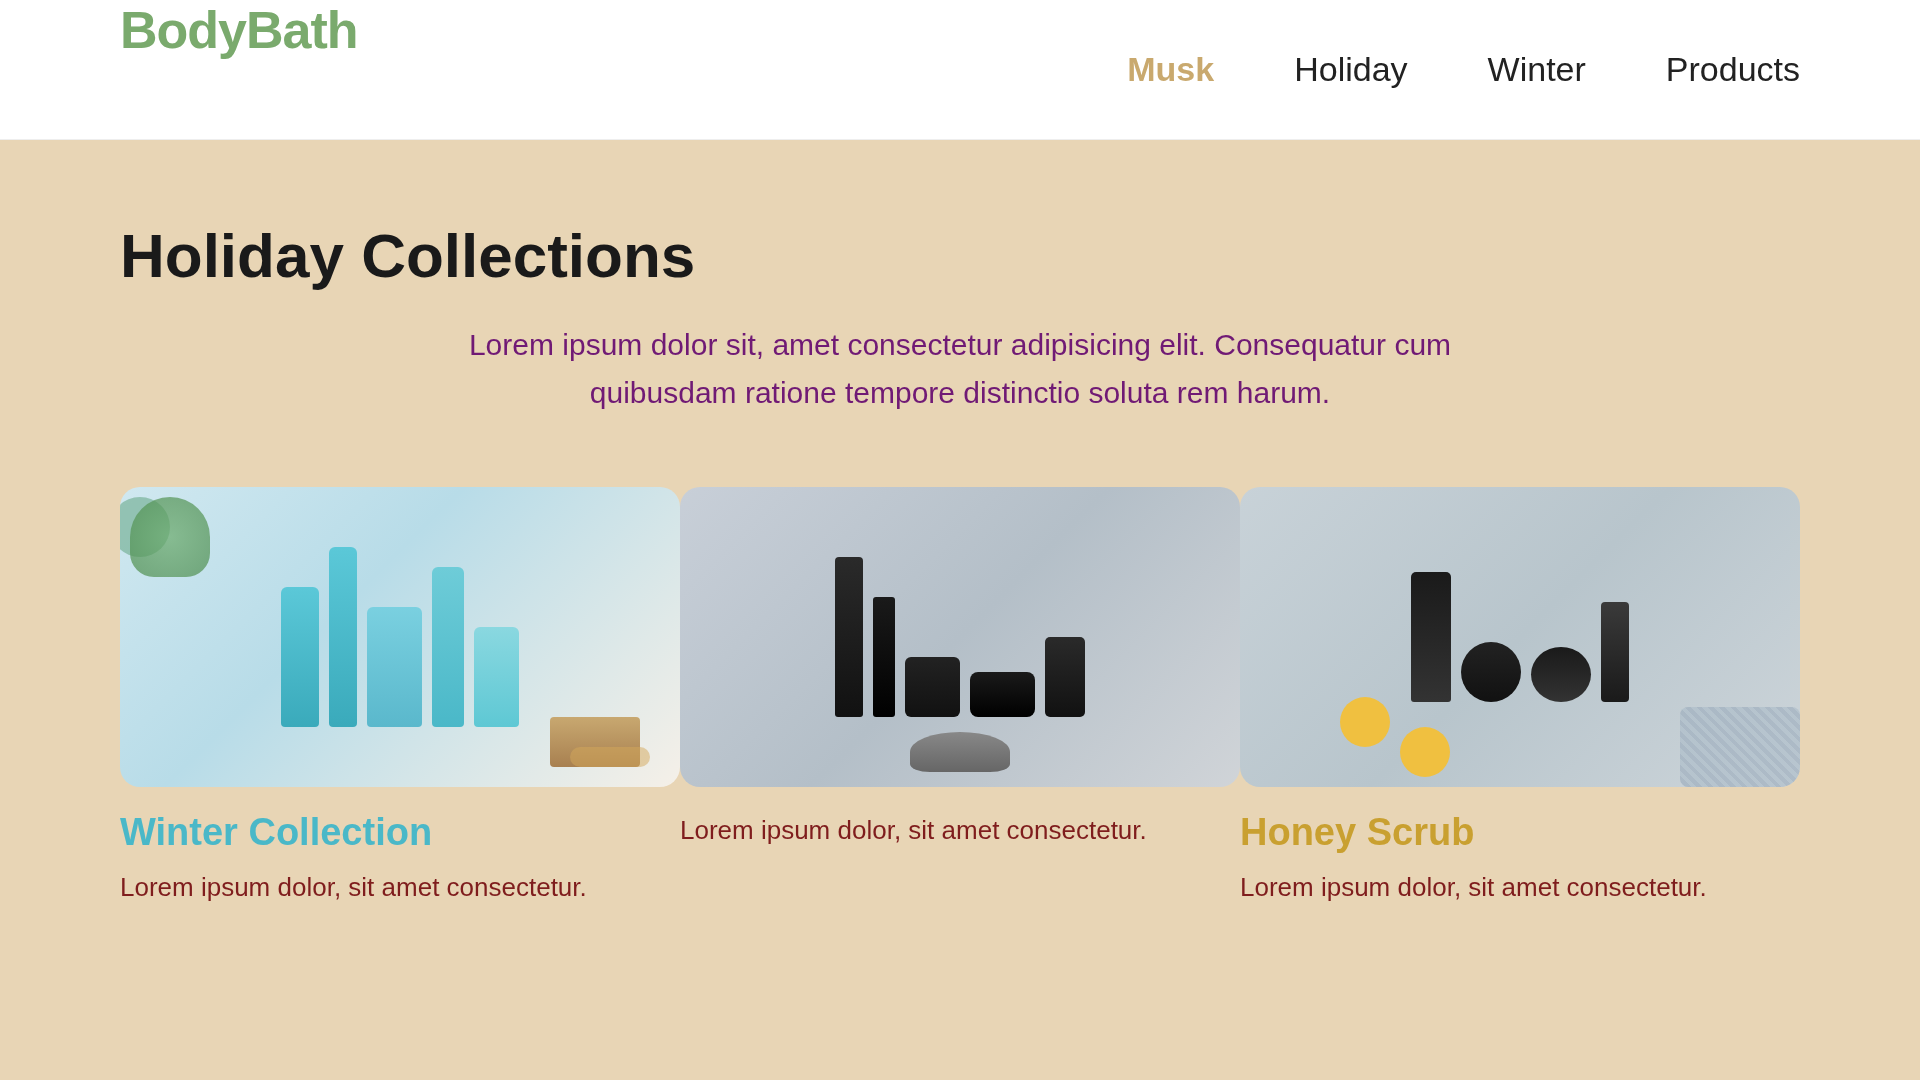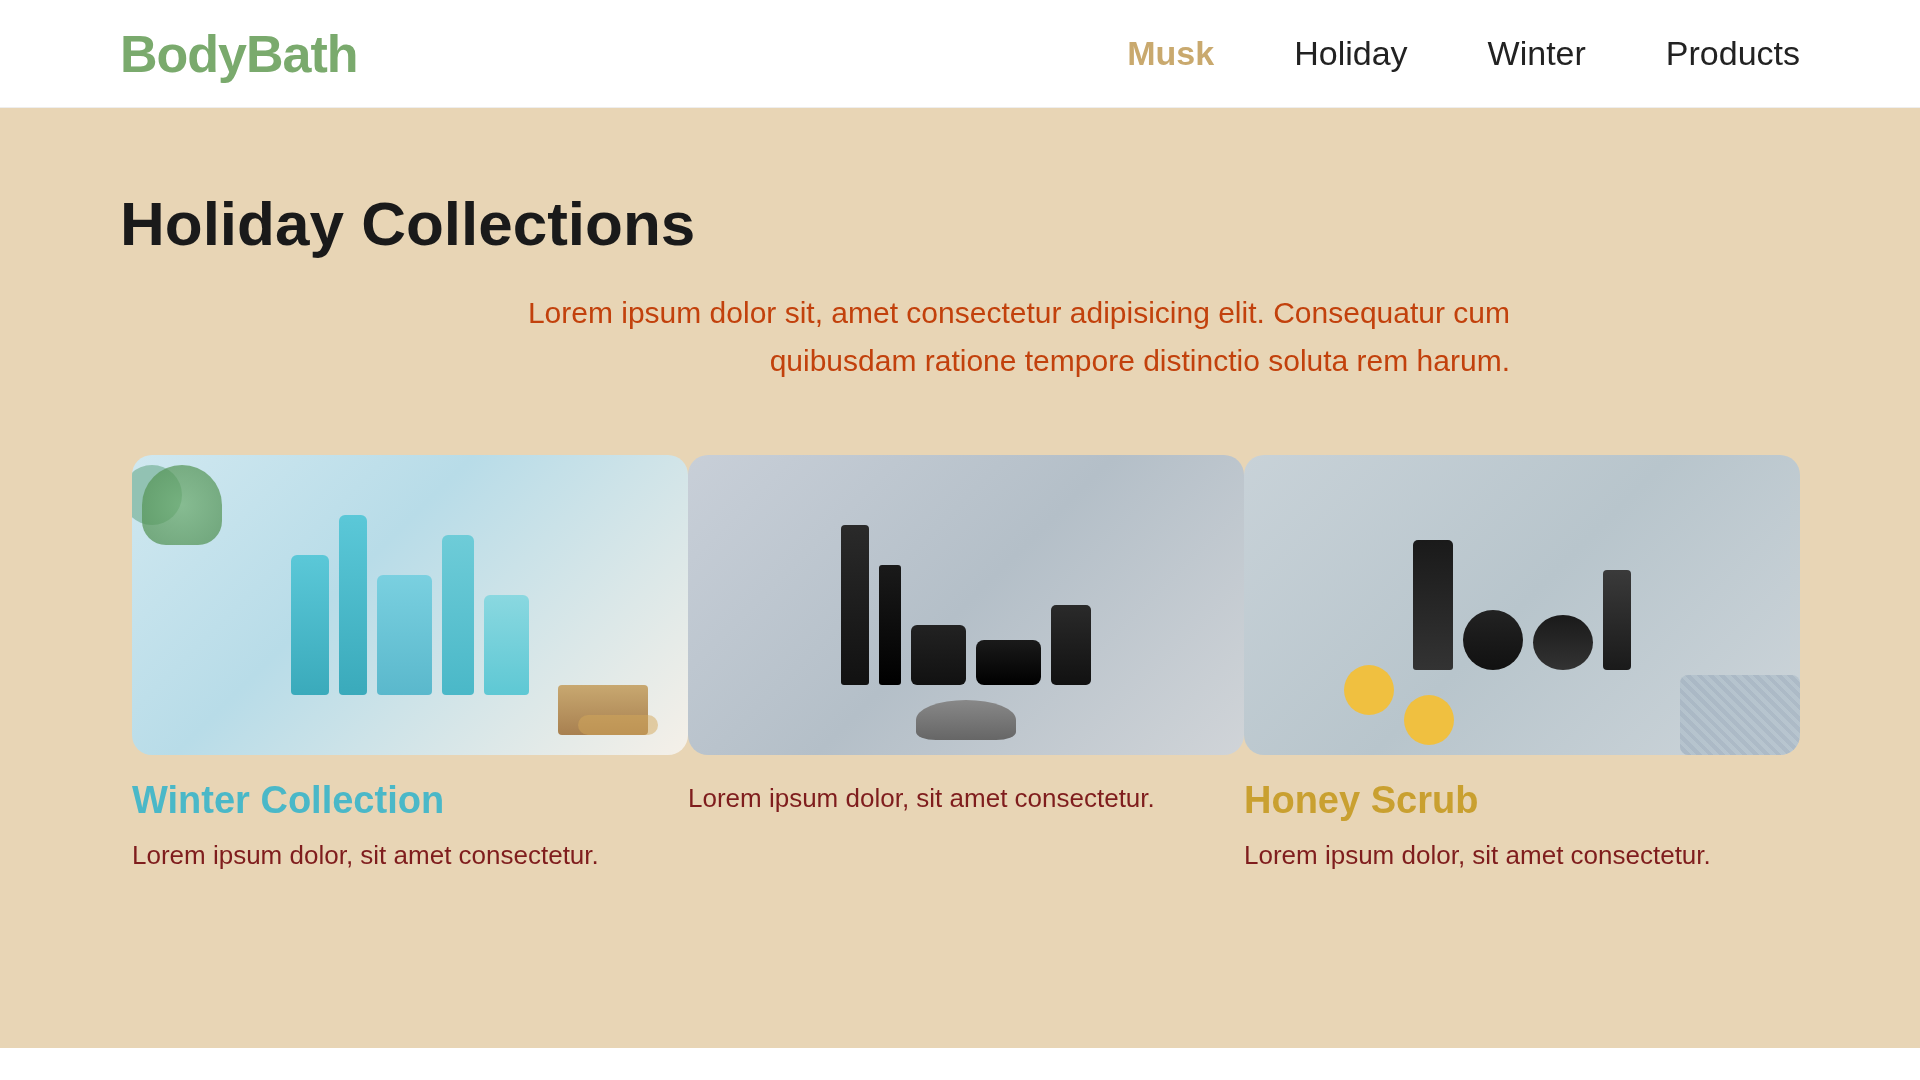--- a/index.html
+++ b/index.html
@@ -2,24 +2,23 @@
 <html><head>
   <meta charset="utf-8">
   <style>
     * { margin: 0; padding: 0; box-sizing: border-box; }
     body { font-family: 'Segoe UI', Arial, sans-serif; background: #fff; width: 1920px; min-height: 1080px; }
 
     
     header {
       background: #fff;
       display: flex;
-      align-items: center;
       justify-content: space-between;
       padding: 0 120px;
-      height: 108px;
+      height: 140px;
       border-bottom: 1px solid #eee;
     }
     .logo {
       font-size: 52px;
       font-weight: 800;
       color: #7aaa6d;
       letter-spacing: -1px;
     }
     nav {
       display: flex;
@@ -44,33 +43,32 @@
       min-height: 940px;
     }
     .section-title {
       text-align: left;
       font-size: 62px;
       font-weight: 800;
       color: #1a1a1a;
       margin-bottom: 30px;
     }
     .section-subtitle {
-      text-align: right;
+      text-align: center;
       font-size: 30px;
-      color: #c2410c;
+      color: #701a75;
       max-width: 1100px;
       margin: 0 auto 70px;
       line-height: 1.6;
     }
 
     
     .product-grid {
       display: grid;
       grid-template-columns: 1fr 1fr 1fr;
-      margin-left: 12px;
     }
     .product-card {}
     .product-image {
       width: 100%;
       height: 300px;
       border-radius: 24px 24px 0 0;
       overflow: hidden;
       margin-bottom: 0;
     }
     .product-card .product-image {

